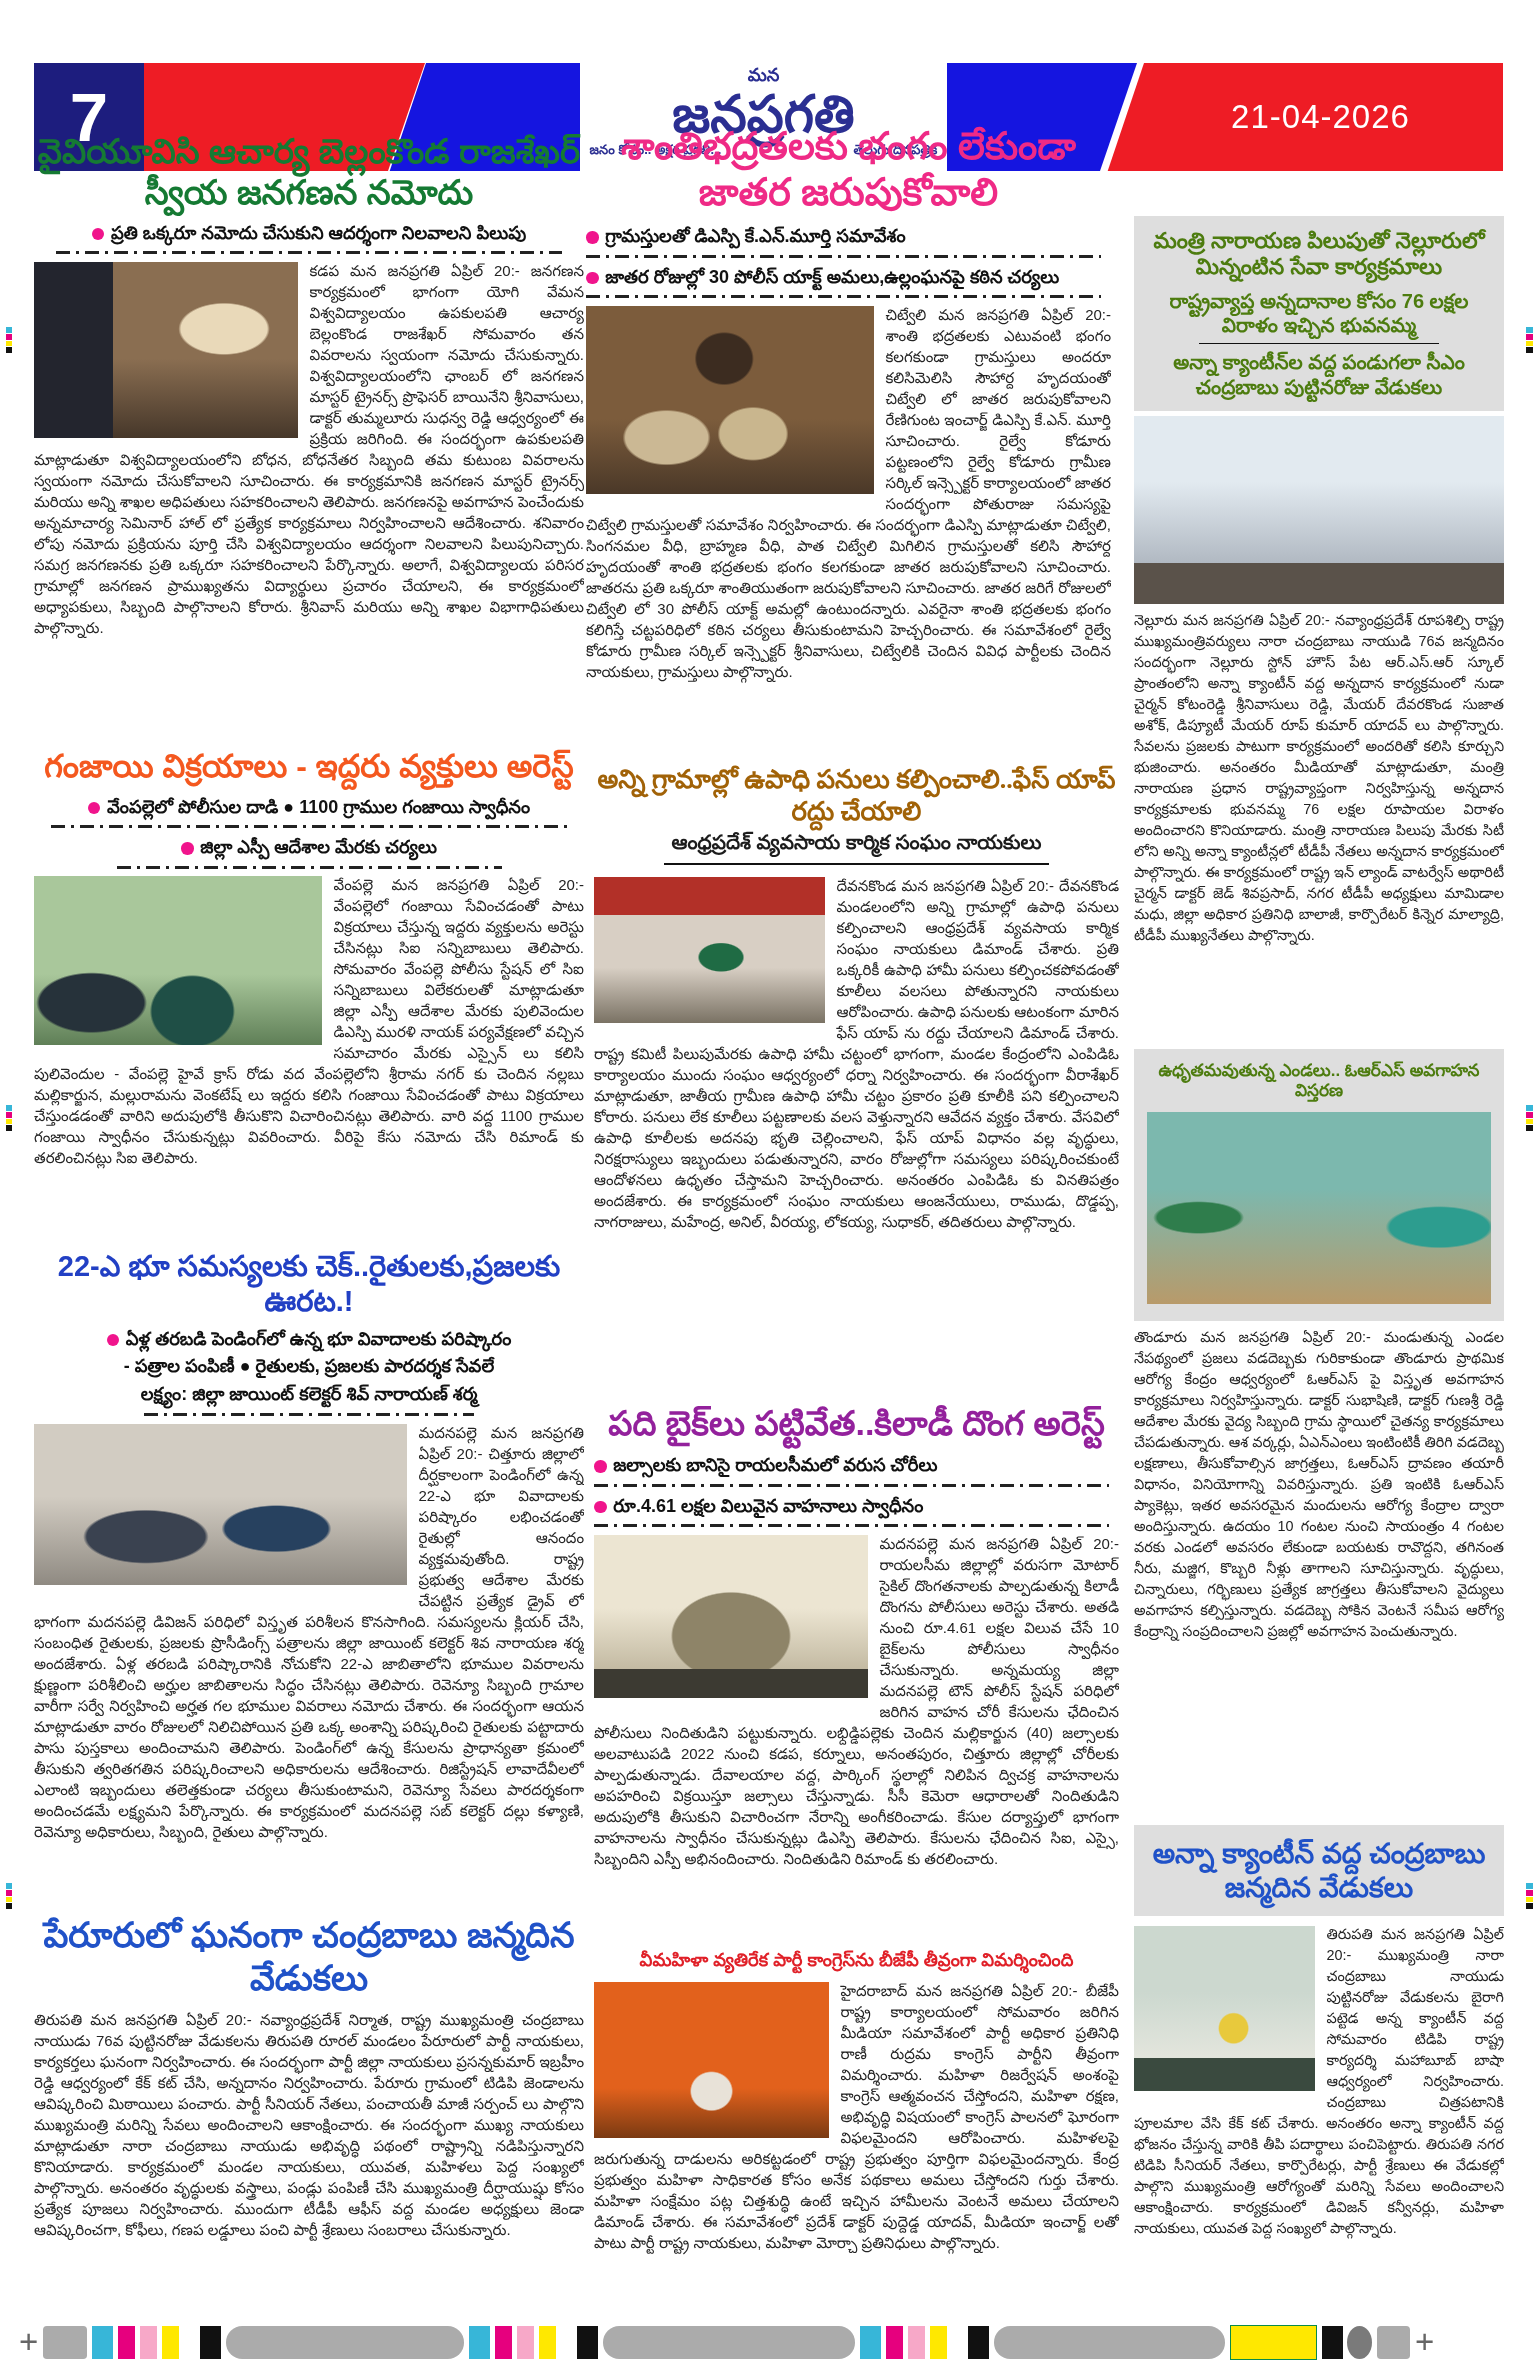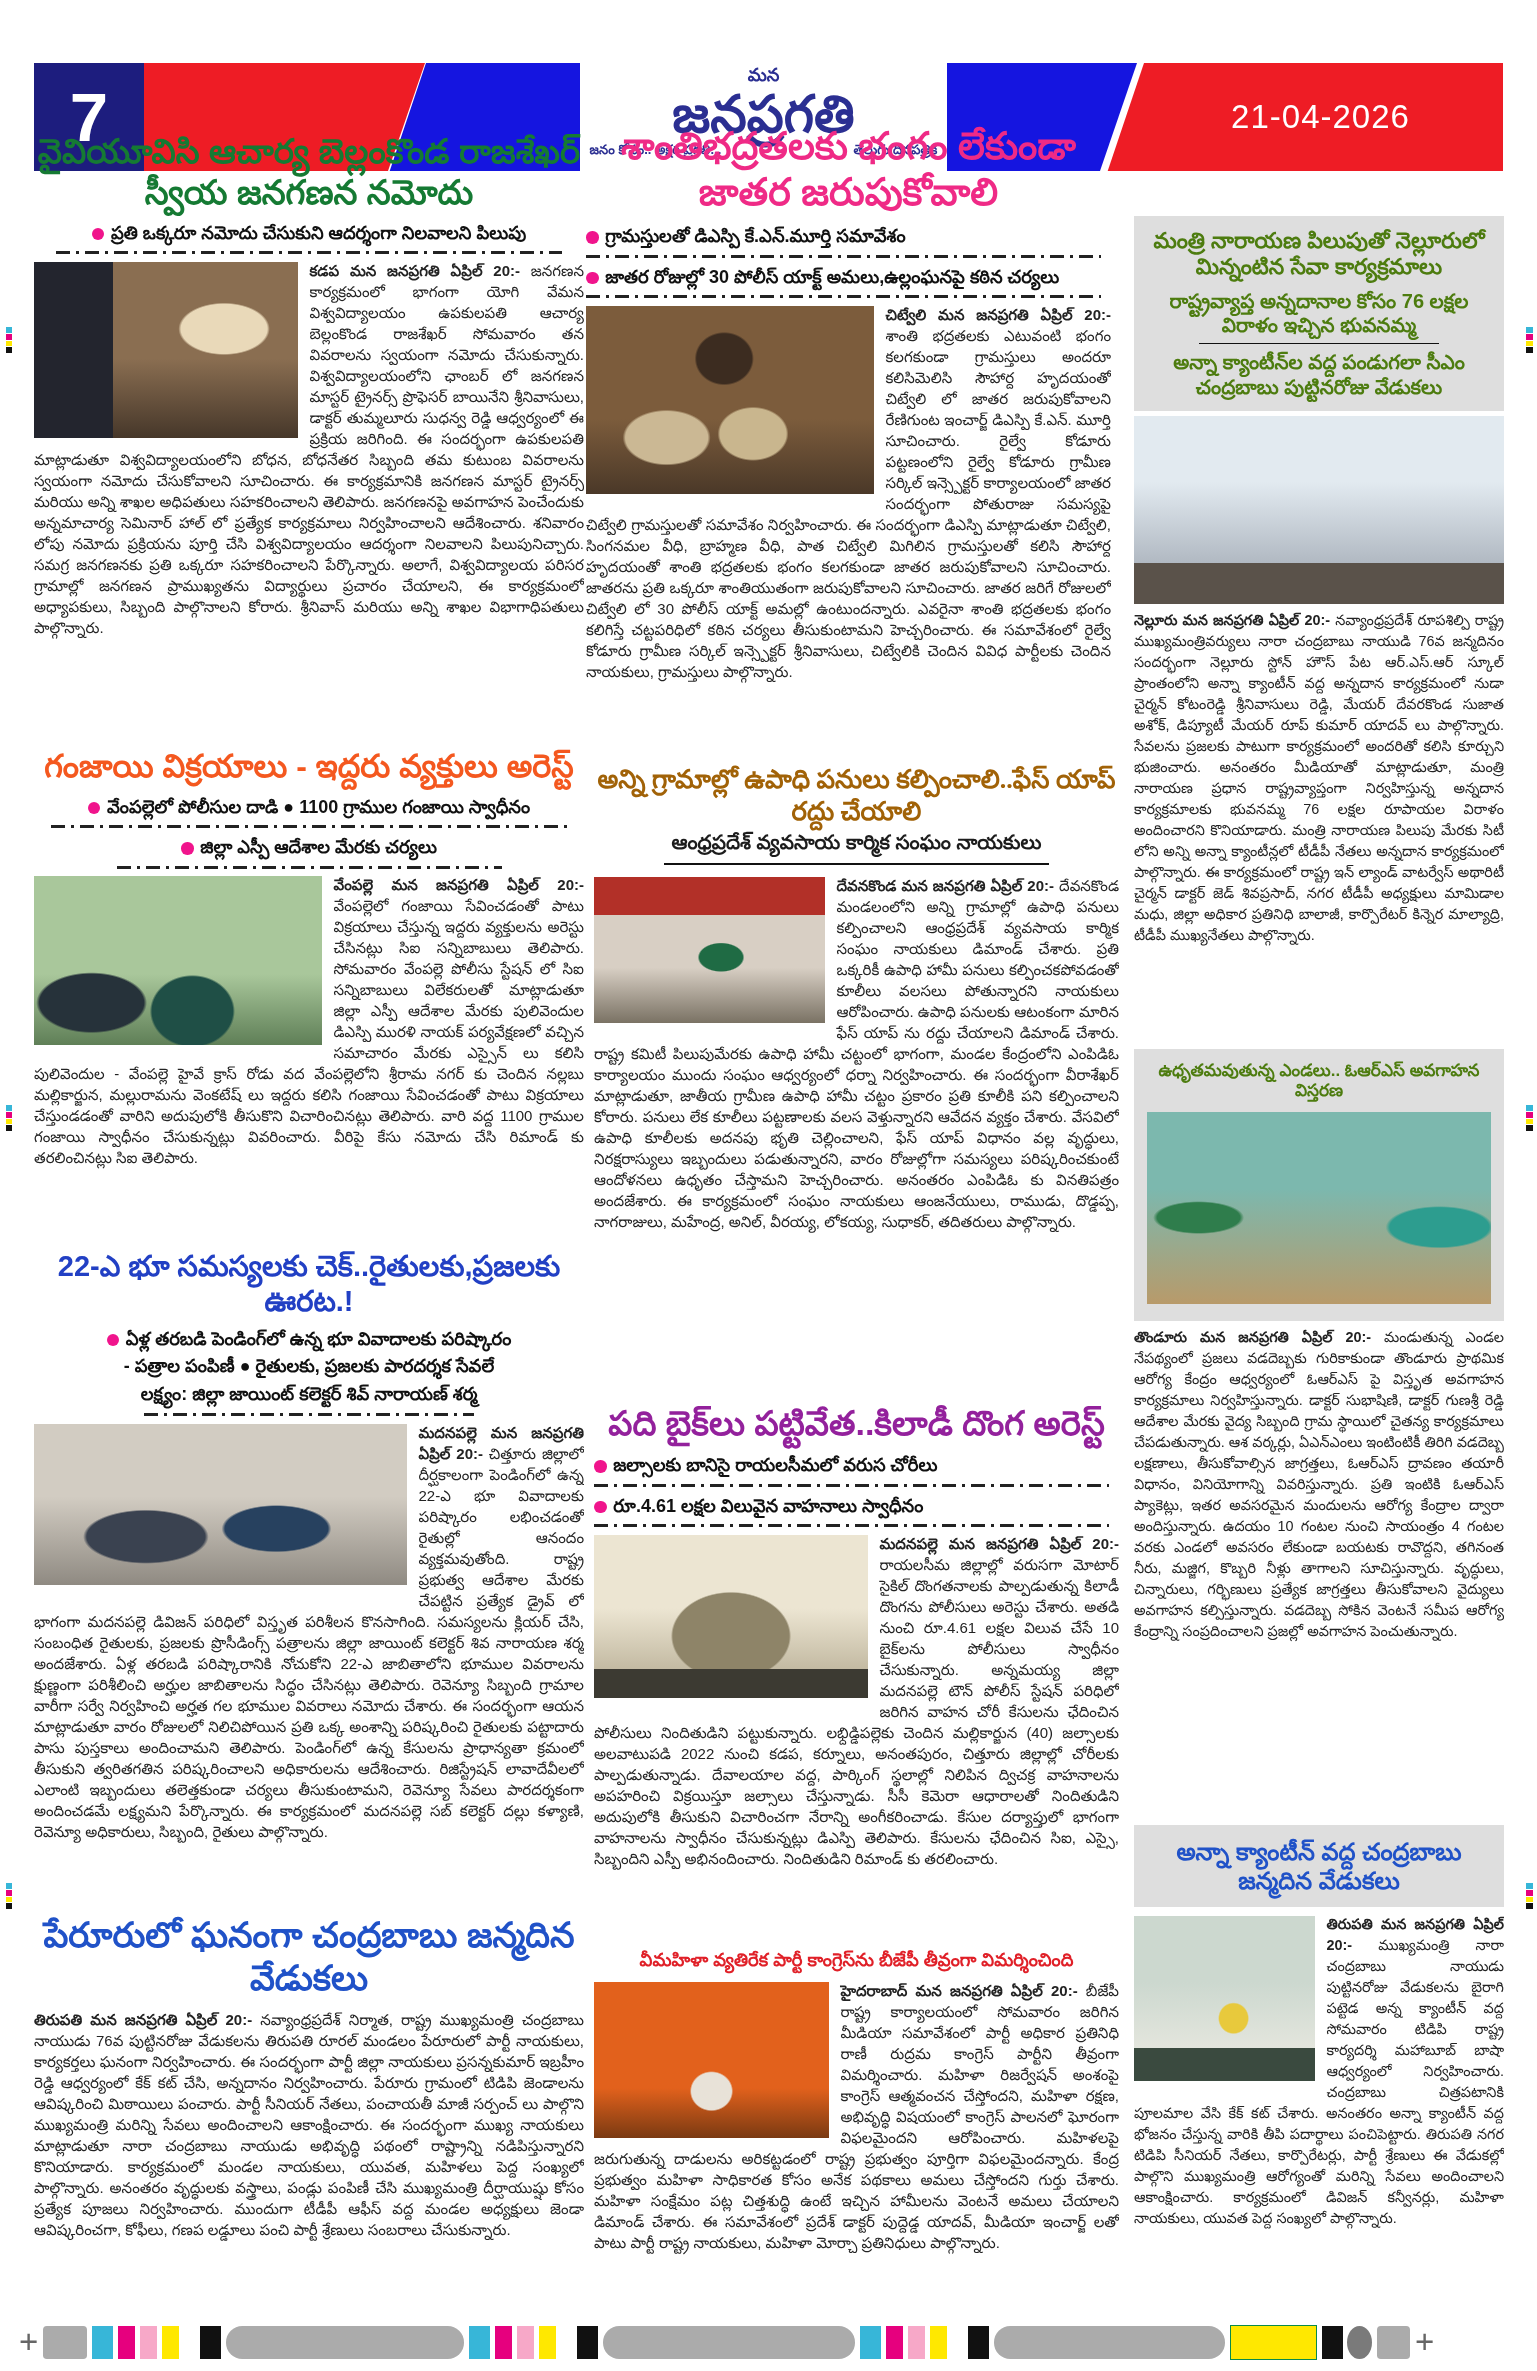--- a/index.html
+++ b/index.html
@@ -30,37 +30,37 @@
   
   .art{position:absolute;overflow:hidden;}
   .hl{font-weight:bold;text-align:center;line-height:1.22;}
   .bullets{text-align:center;font-weight:bold;color:#111;}
   .bline{font-size:18px;line-height:1.55;}
   .dot{display:inline-block;width:12.5px;height:12.5px;border-radius:50%;background:#f0148c;
        margin-right:6.7px;vertical-align:middle;}
   .dotline{height:2.9px;margin:3.8px auto 5.8px auto;
     background:repeating-linear-gradient(90deg,#222 0 14.4px,transparent 14.4px 20px,#222 20px 23px,transparent 23px 29px);}
   .content{font-size:15px;line-height:21px;text-align:justify;color:#232323;}
-  .dl{font-weight:bold;}
+  .dl{font-weight:normal;}
   .ph{float:left;margin:1.9px 11.5px 5.8px 0;position:relative;}
   .ph-full{position:relative;margin:5.8px 0;}
   .subline{font-weight:bold;text-align:center;font-size:20px;border-bottom:2.4px solid #111;
            width:fit-content;margin:3.8px auto 9.6px auto;padding:0 7.7px 3.8px 7.7px;}
 
   
   .g{color:#157a33;font-size:34px;}
   .o{color:#f4581f;font-size:32px;}
   .b1{color:#2240c4;font-size:29px;}
   .b2{color:#2052c8;font-size:35px;}
   .pk{color:#ef2a86;font-size:38px;}
   .mr{color:#a16207;font-size:26px;font-family:Liberation Serif, serif;}
   .pu{color:#93219c;font-size:34px;}
   .rd{color:#e02028;font-size:18px;}
   .blk1{color:#4d7c0f;font-size:22px;}
-  .blu3{color:#2052c8;font-size:24px;}
+  .blu3{color:#2052c8;font-size:28px;}
   .pj-l1{background:
       radial-gradient(ellipse at 72% 38%,#e9d9b9 0 16%,transparent 17%),
       linear-gradient(90deg,#23252e 0 30%,transparent 30%),
       linear-gradient(180deg,#8a6e51 0 55%,#46372a 100%);}
   .pj-l2{background:
       radial-gradient(ellipse at 20% 75%,#26323a 0 16%,transparent 17%),
       radial-gradient(ellipse at 55% 80%,#1f4f46 0 18%,transparent 19%),
       linear-gradient(180deg,#a9c79b 0 58%,#5f7f57 100%);}
   .pj-l3{background:
       radial-gradient(ellipse at 30% 70%,#3a4250 0 16%,transparent 17%),

